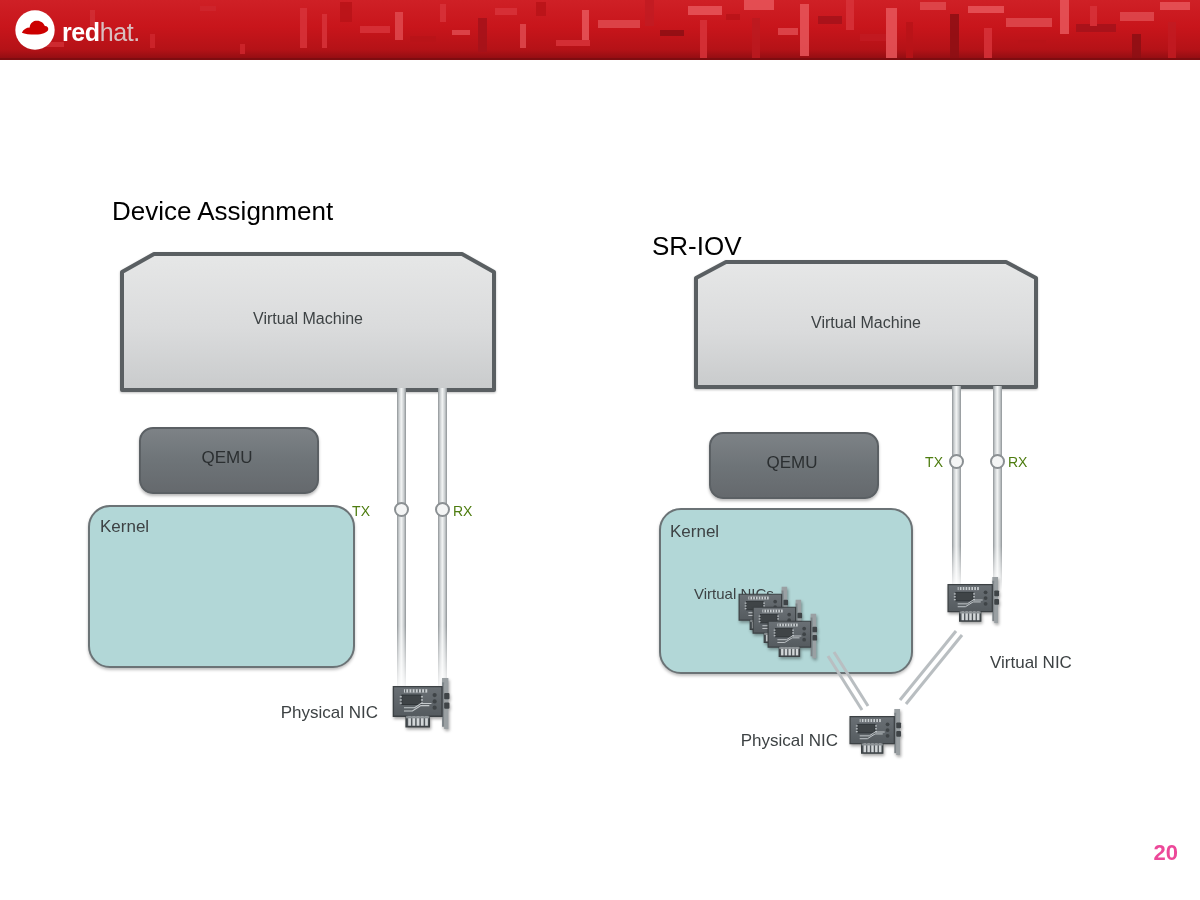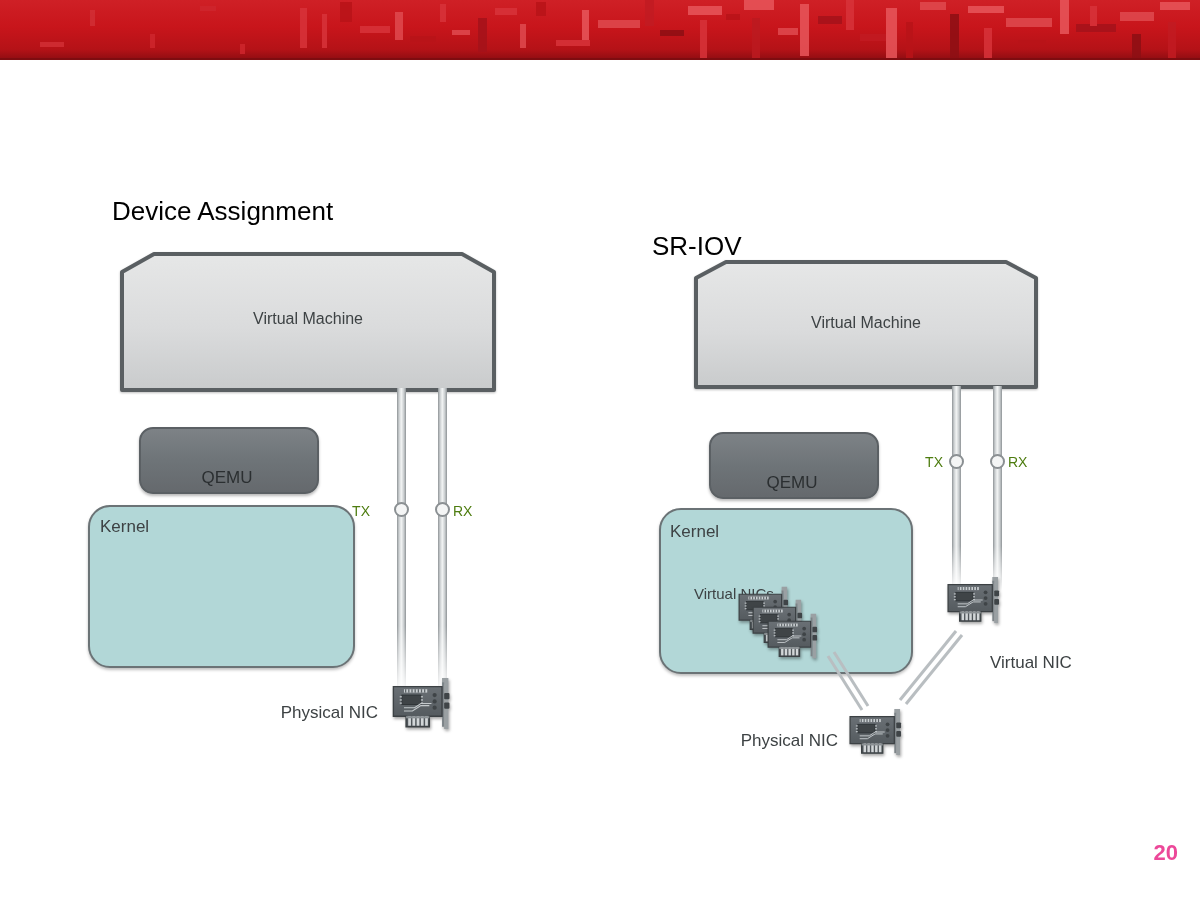--- a/index.html
+++ b/index.html
@@ -113,21 +113,20 @@
     border: 2px solid #5b6064;
     border-radius: 14px;
     box-shadow: 0 2px 3px rgba(0,0,0,0.28);
   }
   .qemu-label {
     position: absolute;
     left: 0; right: 12px;
     text-align: center;
     font-size: 17px;
     color: #2b2f31;
-    margin-top: 20px;
   }
 
   .kernel-box {
     position: absolute;
     background: #b2d7d7;
     border: 2px solid #6b7376;
     border-radius: 22px;
     box-shadow: 0 2px 3px rgba(0,0,0,0.25);
   }
   .kernel-label {
@@ -247,20 +246,34 @@
         <rect x="1168" y="22" width="8" height="36" fill="#c21b22"></rect>
         <rect x="40" y="42" width="24" height="5" fill="#d22f35"></rect>
         <rect x="90" y="10" width="5" height="16" fill="#d22f35"></rect>
         <rect x="150" y="34" width="5" height="14" fill="#cf262d"></rect>
         <rect x="200" y="6" width="16" height="5" fill="#cf262d"></rect>
         <rect x="240" y="44" width="5" height="10" fill="#cf262d"></rect>
       </g>
     </svg>
     <div class="header-underline"></div>
 
+    <div class="logo">
+      <div class="logo-shadowman">
+        <svg viewBox="0 0 64 64" width="42" height="42" aria-hidden="true">
+          <circle cx="32" cy="32" r="30" fill="#ffffff"></circle>
+          <path d="M14 40 C16 43 22 47 32 47 C43 47 50 43 52 39 C48 44 40 46 32 46 C23 46 17 43 14 40 Z" fill="#ffffff"></path>
+          <path d="M12 36 C14 31 19 28 24 28 C24 24 27 19 33 18 C40 17 45 21 47 26 C51 26 53 29 52 32 C50 36 43 39 33 39 C24 39 16 38 12 36 Z" fill="#cc0000"></path>
+          <path d="M13 38 C18 45 26 49 34 49 C43 49 50 45 53 39 C54 42 52 46 48 49 C43 53 36 55 30 54 C22 53 15 48 13 42 Z" fill="#ffffff"></path>
+          <path d="M20 44 C25 48 31 50 37 50 C43 50 48 48 51 45 C47 51 40 54 33 53 C27 52 22 49 20 44 Z" fill="#ffffff"></path>
+        </svg>
+      </div>
+      <div class="logo-wordmark">
+        <span class="w-red">red</span><span class="w-hat">hat.</span>
+      </div>
+    </div>
   </div>
 
 
   <div class="section-heading" id="heading-device-assignment">Device Assignment</div>
   <div class="section-heading" id="heading-sriov">SR-IOV</div>
 
   <svg width="0" height="0" style="position:absolute" aria-hidden="true">
     <defs>
       <linearGradient id="vmGrad" x1="0" y1="0" x2="0" y2="1">
         <stop offset="0%" stop-color="#e6e7e7"></stop>

